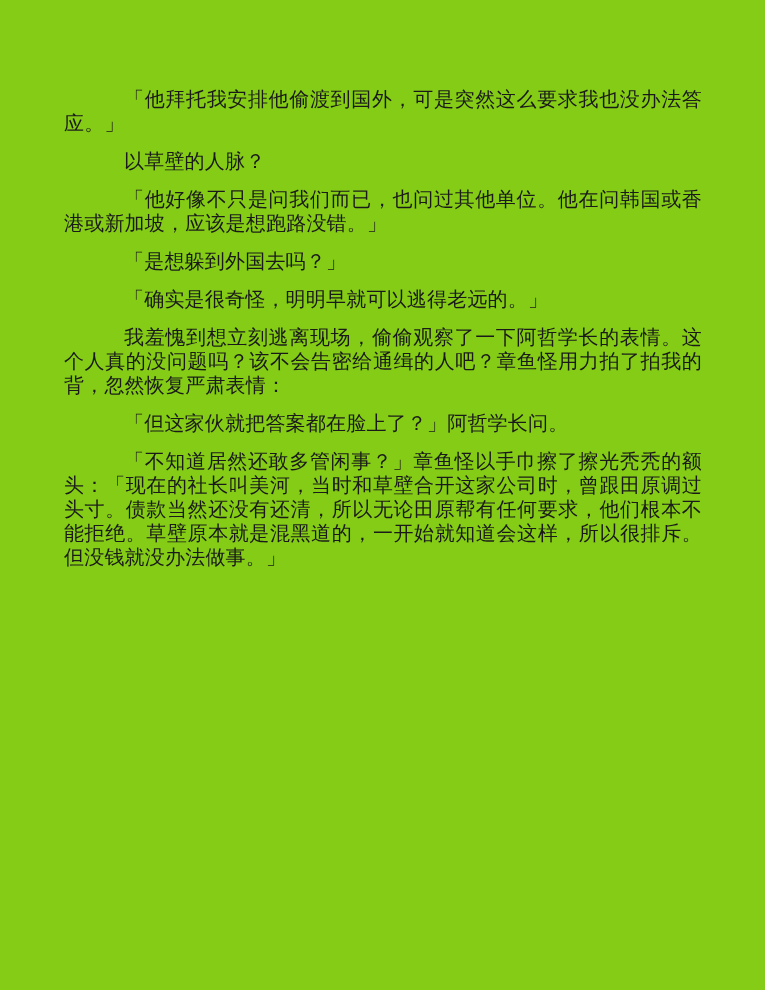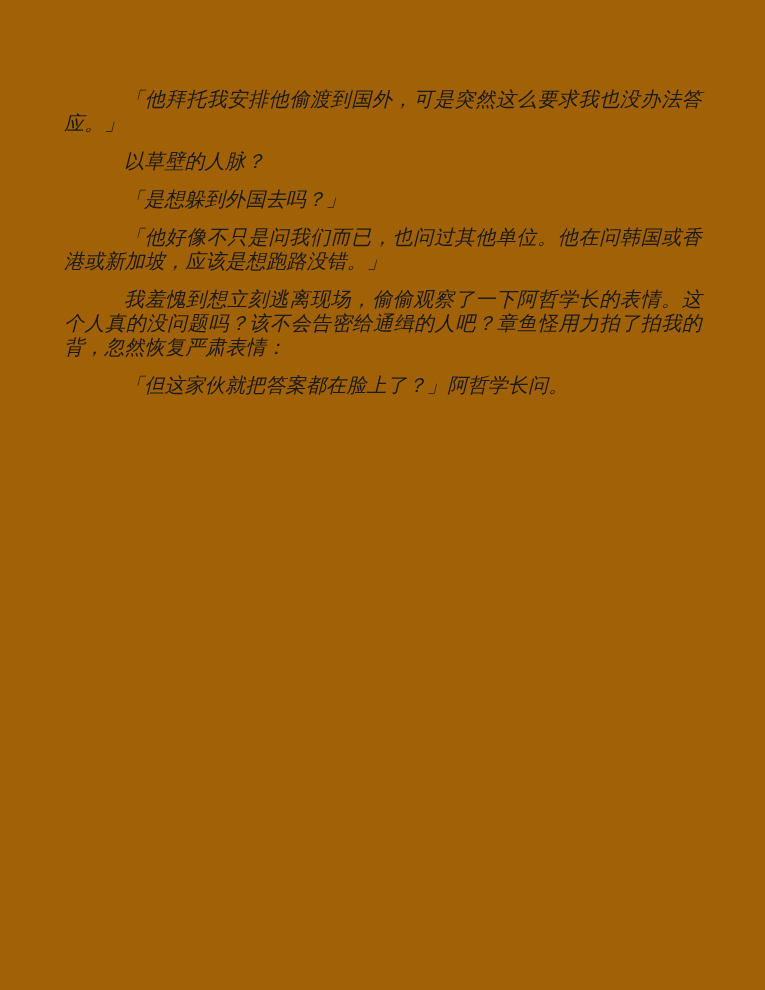--- a/index.html
+++ b/index.html
@@ -31,22 +31,24 @@
     margin: 14px 0 0 0;
     text-indent: 3em;
   }
   .para:first-child {
     margin-top: 0;
   }
 </style>
 </head>
 <body style="background: rgb(255, 255, 255);">
 
-<main class="page" style="background: #a16207; color: rgb(26, 26, 26); font-style: italic;">
+<main class="page" style="background: #84cc16; color: rgb(26, 26, 26);">
   <div class="text-block">
     <p class="para">「他拜托我安排他偷渡到国外，可是突然这么要求我也没办法答应。」</p>
     <p class="para">以草壁的人脉？</p>
+    <p class="para">「他好像不只是问我们而已，也问过其他单位。他在问韩国或香港或新加坡，应该是想跑路没错。」</p>
     <p class="para">「是想躲到外国去吗？」</p>
-    <p class="para">「他好像不只是问我们而已，也问过其他单位。他在问韩国或香港或新加坡，应该是想跑路没错。」</p>
+    <p class="para">「确实是很奇怪，明明早就可以逃得老远的。」</p>
     <p class="para">我羞愧到想立刻逃离现场，偷偷观察了一下阿哲学长的表情。这个人真的没问题吗？该不会告密给通缉的人吧？章鱼怪用力拍了拍我的背，忽然恢复严肃表情：</p>
     <p class="para">「但这家伙就把答案都在脸上了？」阿哲学长问。</p>
+    <p class="para">「不知道居然还敢多管闲事？」章鱼怪以手巾擦了擦光秃秃的额头：「现在的社长叫美河，当时和草壁合开这家公司时，曾跟田原调过头寸。债款当然还没有还清，所以无论田原帮有任何要求，他们根本不能拒绝。草壁原本就是混黑道的，一开始就知道会这样，所以很排斥。但没钱就没办法做事。」</p>
   </div>
 </main>
 
 </body></html>

